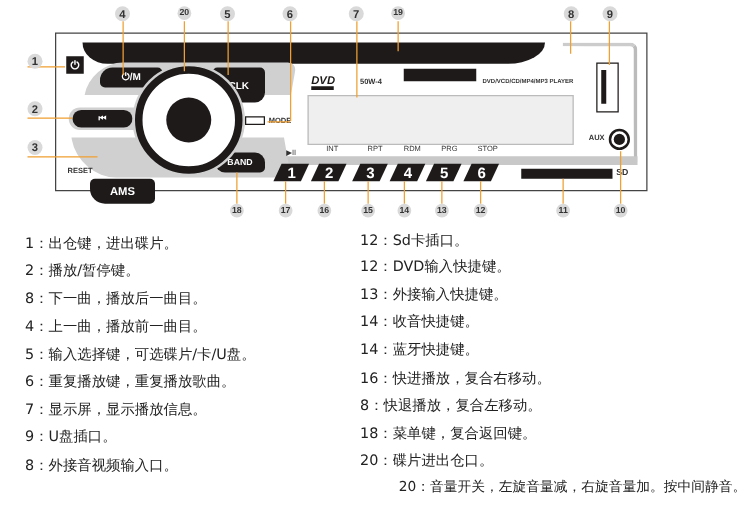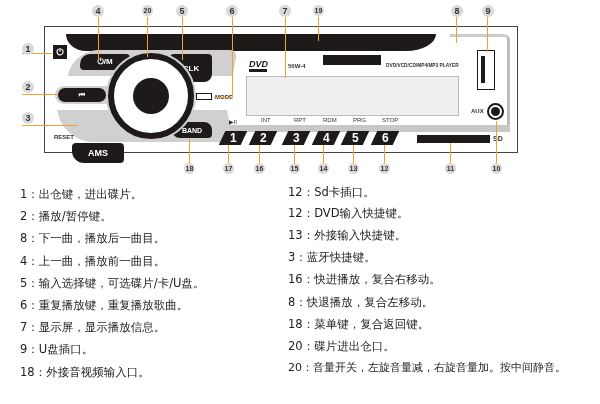--- a/index.html
+++ b/index.html
@@ -159,26 +159,27 @@
 
 <div class="list" style="left:20px;top:183px;">
   <div>1：出仓键，进出碟片。</div>
   <div>2：播放/暂停键。</div>
   <div>8：下一曲，播放后一曲目。</div>
   <div>4：上一曲，播放前一曲目。</div>
   <div>5：输入选择键，可选碟片/卡/U盘。</div>
   <div>6：重复播放键，重复播放歌曲。</div>
   <div>7：显示屏，显示播放信息。</div>
   <div>9：U盘插口。</div>
-  <div>18：外接音视频输入口。</div>
+  <div>8：外接音视频输入口。</div>
 </div>
 
 <div class="list" style="left:288px;top:183px;">
   <div style="line-height:19px;">12：Sd卡插口。</div>
   <div style="line-height:22px;">12：DVD输入快捷键。</div>
   <div>13：外接输入快捷键。</div>
-  <div>3：蓝牙快捷键。</div>
+  <div>14：收音快捷键。</div>
+  <div>14：蓝牙快捷键。</div>
   <div>16：快进播放，复合右移动。</div>
   <div>8：快退播放，复合左移动。</div>
   <div>18：菜单键，复合返回键。</div>
   <div>20：碟片进出仓口。</div>
-  <div style="font-size:11px;">20：音量开关，左旋音量减，右旋音量加。按中间静音。</div>
+  <div style="font-size:11px;margin-left:31px;">20：音量开关，左旋音量减，右旋音量加。按中间静音。</div>
 </div>
 
 </body></html>

